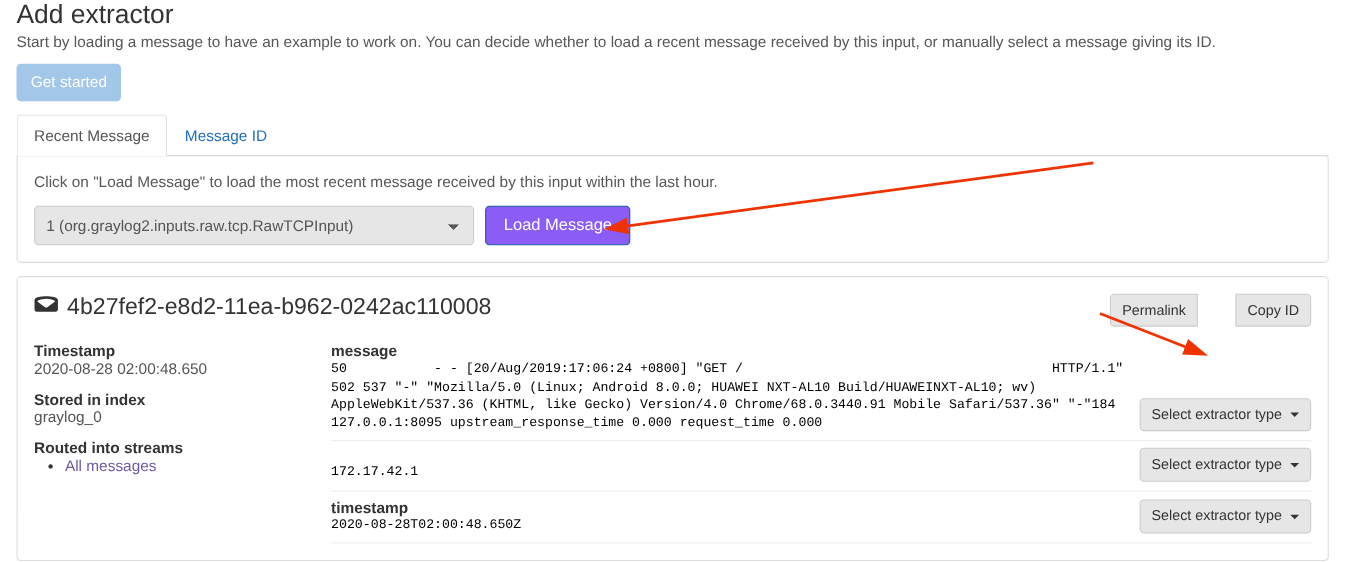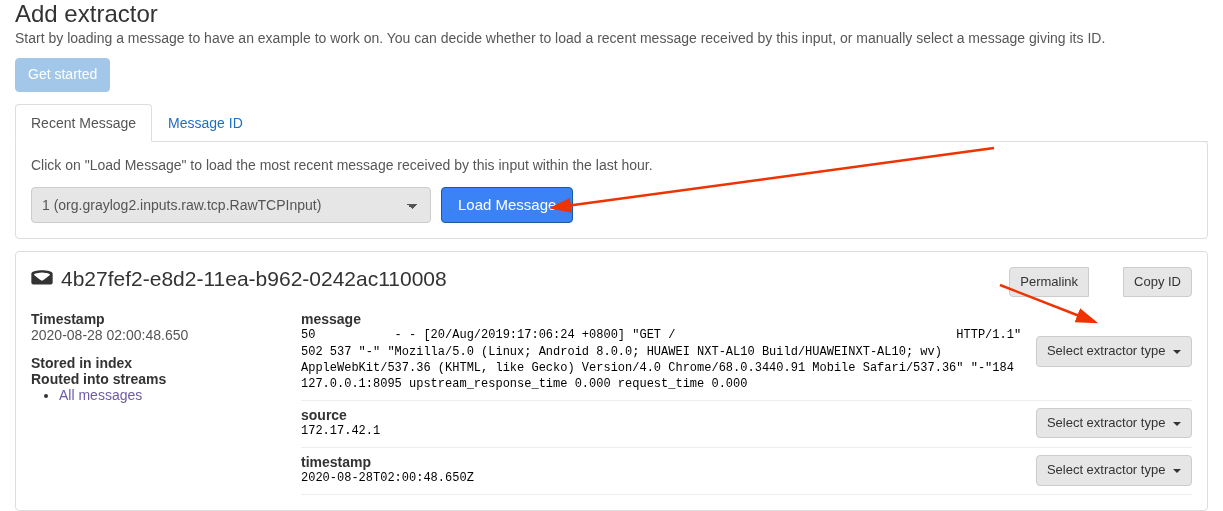--- a/index.html
+++ b/index.html
@@ -1,21 +1,21 @@
 <!DOCTYPE html>
 <html><head>
 <meta charset="utf-8">
 <style>
 * { box-sizing: border-box; margin: 0; padding: 0; }
 body { font-family: "Helvetica Neue", Helvetica, Arial, sans-serif; font-size: 14px; color: #333; background: #fff; padding: 0 15px 15px 15px; width: 1223px; position: relative; }
 h2 { font-size: 24px; font-weight: 400; color: #333; margin-bottom: 2px; }
 .intro { color: #575757; font-size: 14px; margin-bottom: 12px; }
 .btn { display: inline-block; padding: 6px 12px; font-size: 14px; border-radius: 4px; border: 1px solid transparent; cursor: pointer; background: #fff; line-height: 1.42; } 
 .btn-getstarted { background: #a3c7e8; border-color: #a3c7e8; color: #fff; font-size: 14px; cursor: default; }
-.btn-primary { background: #3b82f6; border-color: #195d9f; color: #fff; }
+.btn-primary { background: #8b5cf6; border-color: #195d9f; color: #fff; }
 .btn-default { background: #e6e6e6; border-color: #ccc; color: #333; font-size: 13px; padding: 5px 10px; }
 .btn-group { display: inline-flex; gap: 35px; }
 .btn-group .btn:first-child { border-top-right-radius: 0; border-bottom-right-radius: 0; }
 .btn-group .btn:last-child { border-top-left-radius: 0; border-bottom-left-radius: 0; margin-left: -1px; }
 .tab-panel { border: 1px solid #ddd; border-radius: 0 4px 4px 4px; margin-top: -1px; padding: 15px; }
 .nav-tabs { list-style: none; display: flex; border-bottom: 1px solid #ddd; margin-top: 12px; }
 .nav-tabs li { margin-bottom: -1px; }
 .nav-tabs a { display: block; padding: 10px 15px; border: 1px solid transparent; border-radius: 4px 4px 0 0; color: #1f6fbf; text-decoration: none; cursor: pointer; font-size: 14px; }
 .nav-tabs li.active a { border-color: #ddd #ddd #fff #ddd; color: #555; background: #fff; cursor: default; }
 .hint { color: #575757; margin-bottom: 14px; }
@@ -27,21 +27,21 @@
 .msg-id { font-size: 21px; color: #333; display: flex; align-items: center; gap: 8px; }
 .envelope-icon { display: inline-block; }
 .envelope-icon svg { width: 22px; height: 16px; fill: #333; }
 .columns { display: flex; margin-top: 14px; }
 .left-col { flex: 0 0 270px; }
 .right-col { flex: 1; }
 dt { font-weight: 700; font-size: 14px; color: #333; }
 dd { margin-bottom: 12px; color: #555; font-size: 14px; }
 a.stream-link { color: #6e5ba5; text-decoration: none; }
 ul.stream-list { list-style: disc; padding-left: 28px; color: #333; }
-.field-block { border-bottom: 1px solid #eee; padding: 6px 0 8px 0; display: flex; justify-content: space-between; align-items: center; gap: 14px; }
+.field-block { border-bottom: 1px solid #eee; padding: 6px 0 8px 0; display: flex; justify-content: space-between; align-items: flex-end; gap: 14px; }
 .field-block:first-child { padding-top: 0; }
 .field-left { flex: 1; min-width: 0; }
 .field-name { font-weight: 700; font-size: 14px; }
 .field-value { font-family: Menlo, Consolas, "Courier New", monospace; font-size: 12px; color: #000000; white-space: pre-wrap; word-break: break-word; line-height: 1.35; }
 .caret { display: inline-block; width: 0; height: 0; margin-left: 4px; vertical-align: middle; border-top: 4px solid; border-right: 4px solid transparent; border-left: 4px solid transparent; }
 .arrow { position: absolute; pointer-events: none; }
 .arrow svg { overflow: visible; }
 </style>
 </head>
 <body>
@@ -87,20 +87,21 @@
       <button class="btn btn-default">Copy ID</button>
     </div>
   </div>
 
   <div class="columns">
     <div class="left-col">
       <dl>
         <dt>Timestamp</dt>
         <dd>2020-08-28 02:00:48.650</dd>
         <dt>Stored in index</dt>
+        <dd>graylog_0</dd>
         <dt>Routed into streams</dt>
         <dd>
           <ul class="stream-list">
             <li><a href="#" class="stream-link">All messages</a></li>
           </ul>
         </dd>
       </dl>
     </div>
 
     <div class="right-col">
@@ -111,21 +112,20 @@
           <div class="field-value">50           - - [20/Aug/2019:17:06:24 +0800] "GET /                                       HTTP/1.1" 502 537 "-" "Mozilla/5.0 (Linux; Android 8.0.0; HUAWEI NXT-AL10 Build/HUAWEINXT-AL10; wv) AppleWebKit/537.36 (KHTML, like Gecko) Version/4.0 Chrome/68.0.3440.91 Mobile Safari/537.36" "-"184 127.0.0.1:8095 upstream_response_time 0.000 request_time 0.000</div>
         </div>
         <button class="btn btn-default">
           <span>Select extractor type</span>
           <span class="caret"></span>
         </button>
       </div>
 
       <div class="field-block">
         <div class="field-left">
-          <div class="field-name">source</div>
           <div class="field-value">172.17.42.1</div>
         </div>
         <button class="btn btn-default">
           <span>Select extractor type</span>
           <span class="caret"></span>
         </button>
       </div>
 
       <div class="field-block">
         <div class="field-left">

